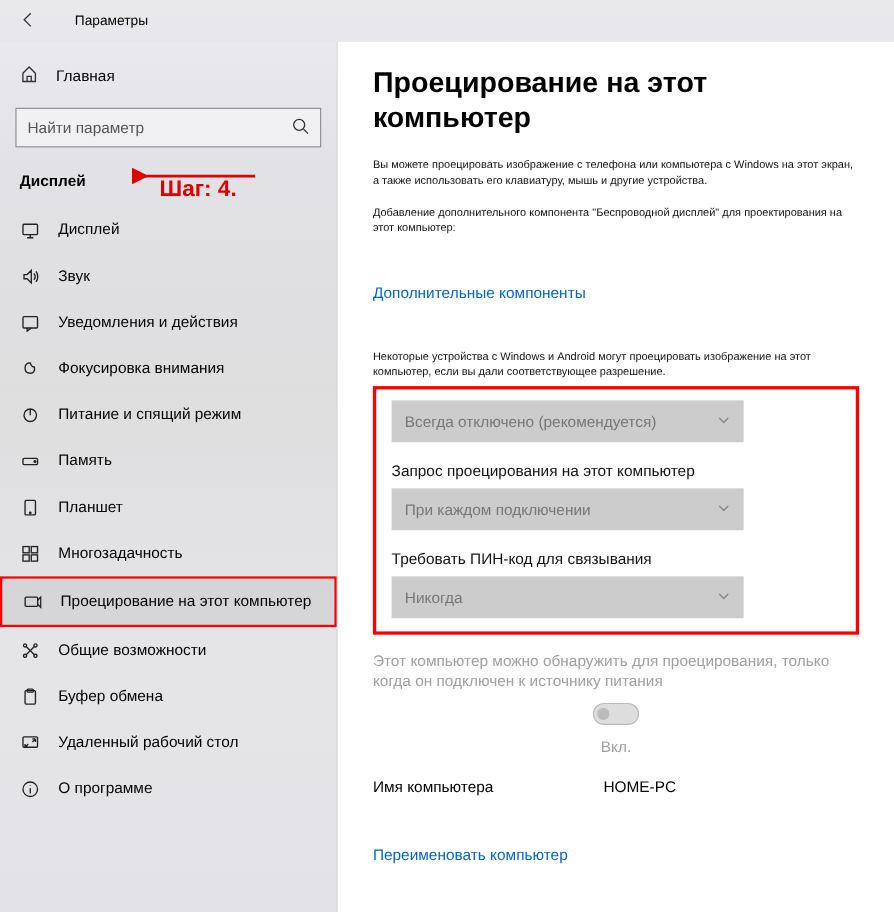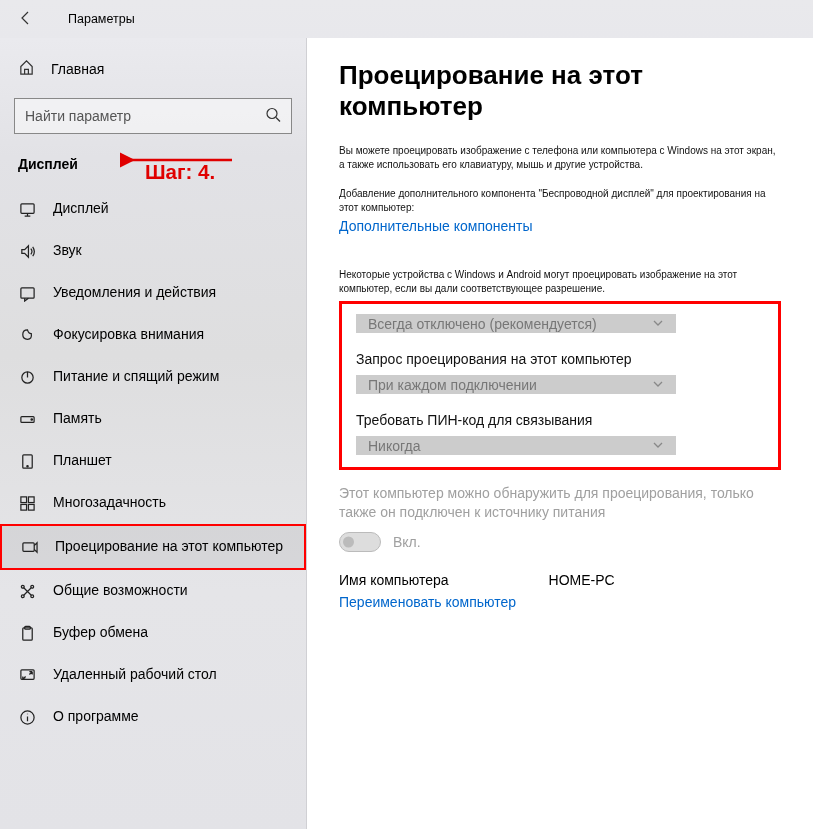--- a/index.html
+++ b/index.html
@@ -81,35 +81,35 @@
     .nav-item.selected {
       background: rgba(0,0,0,0.06);
       border: 2px solid #ff0000;
     }
     .content {
       flex: 1; padding: 22px 32px 20px 32px; background: #fff;
       overflow: hidden;
     }
     .page-title { font-size: 26px; font-weight: 600; margin-bottom: 22px; }
     .para { font-size: 10px; line-height: 1.35; margin-bottom: 16px; color: #111; }
-    .link { color: #0066cc; font-size: 14px; cursor: default; display: inline-block; }
+    .link { color: #0066cc; font-size: 14px; cursor: default; display: inline-block; margin-top: 40px; }
     .red-box { border: 3px solid #ff0000; padding: 10px 14px 12px; margin-top: 6px; margin-bottom: 14px; }
     .dd-label { font-size: 14px; margin-bottom: 8px; color: #111; }
     .dropdown {
-      width: 320px; height: 19px;
+      width: 320px; height: 38px;
       background: #ccc;
       display: flex; align-items: center; justify-content: space-between;
       padding: 0 12px;
       color: #777; font-size: 14px;
       margin-bottom: 18px;
     }
     .dropdown:last-child { margin-bottom: 0; }
     .dropdown .chev svg { stroke: #888; }
     .disabled-text { color: #a0a0a0; font-size: 14px; line-height: 1.35; margin-bottom: 10px; }
-    .toggle-row { display: flex; align-items: center; gap: 12px; margin-bottom: 20px; }
+    .toggle-row { display: flex; align-items: center; gap: 12px; margin-bottom: 20px; flex-direction: column; }
     .toggle {
       width: 42px; height: 20px; border-radius: 10px;
       background: #ddd; border: 1px solid #bbb;
       position: relative;
     }
     .toggle .knob {
       position: absolute; left: 3px; top: 50%; transform: translateY(-50%);
       width: 11px; height: 11px; border-radius: 50%;
       background: #bbb;
     }
@@ -284,21 +284,21 @@
         </span>
       <span>О программе</span>
     </div>
   </div>
 
   <div class="content">
     <div class="page-title">Проецирование на этот компьютер</div>
     <div class="para">Вы можете проецировать изображение с телефона или компьютера с Windows на этот экран, а также использовать его клавиатуру, мышь и другие устройства.</div>
     <div class="para" style="margin-bottom:4px">Добавление дополнительного компонента "Беспроводной дисплей" для проектирования на этот компьютер:</div>
     <div class="link" style="margin-bottom:18px">Дополнительные компоненты</div>
-    <div class="para" style="margin-top:16px;margin-bottom:0">Некоторые устройства с Windows и Android могут проецировать изображение на этот компьютер, если вы дали соответствующее разрешение.</div>
+    <div class="para" style="margin-top:26px;margin-bottom:0">Некоторые устройства с Windows и Android могут проецировать изображение на этот компьютер, если вы дали соответствующее разрешение.</div>
 
     <div class="red-box">
       <div class="dropdown">
         <span>Всегда отключено (рекомендуется)</span>
         <span class="chev"><svg width="12" height="12" viewBox="0 0 12 12" fill="none" stroke-width="1.3">
               <path d="M2 4 L6 8 L10 4"></path>
             </svg></span>
       </div>
       <div class="dd-label">Запрос проецирования на этот компьютер</div>
       <div class="dropdown">
@@ -309,21 +309,21 @@
       </div>
       <div class="dd-label">Требовать ПИН-код для связывания</div>
       <div class="dropdown" style="margin-bottom:0">
         <span>Никогда</span>
         <span class="chev"><svg width="12" height="12" viewBox="0 0 12 12" fill="none" stroke-width="1.3">
               <path d="M2 4 L6 8 L10 4"></path>
             </svg></span>
       </div>
     </div>
 
-    <div class="disabled-text">Этот компьютер можно обнаружить для проецирования, только также он подключен к источнику питания</div>
+    <div class="disabled-text">Этот компьютер можно обнаружить для проецирования, только когда он подключен к источнику питания</div>
     <div class="toggle-row">
       <div class="toggle">
           <div class="knob"></div>
         </div>
       <span class="toggle-label">Вкл.</span>
     </div>
 
     <div class="name-row">
       <span>Имя компьютера</span>
       <span>HOME-PC</span>

